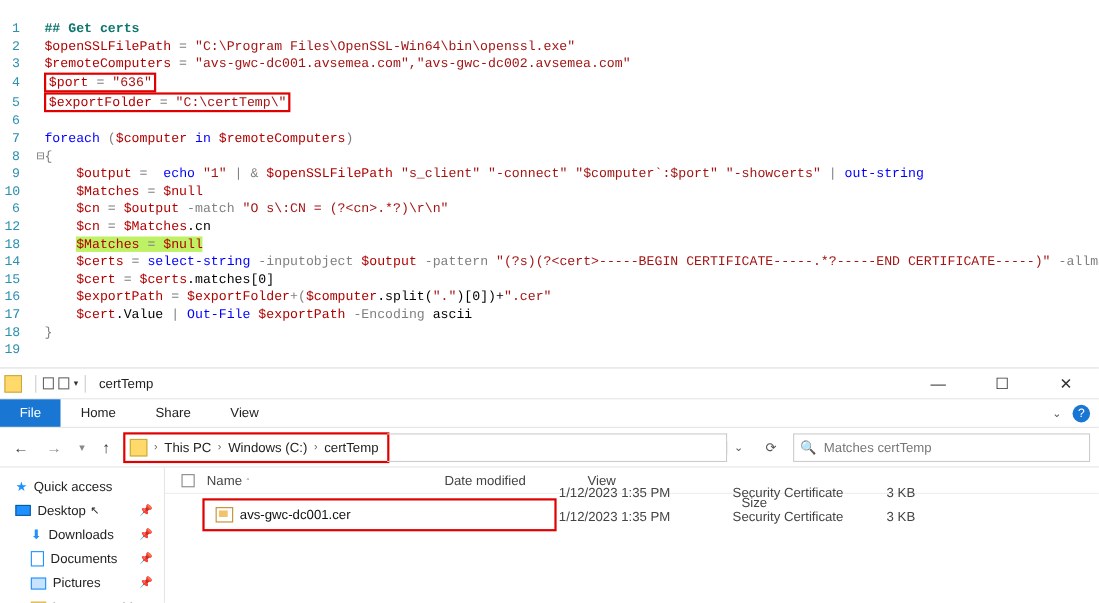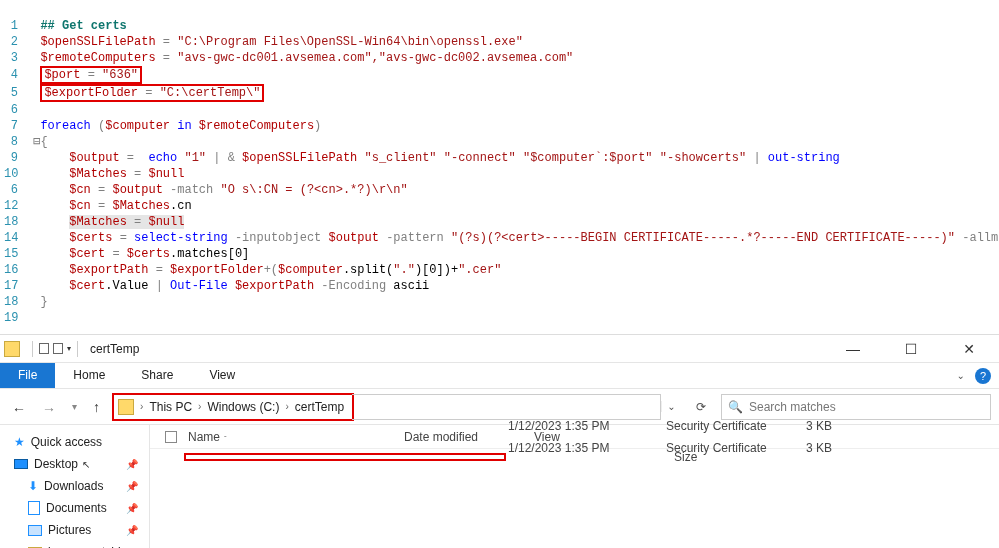--- a/index.html
+++ b/index.html
@@ -6,21 +6,21 @@
   body { font-family: "Segoe UI", Tahoma, sans-serif; font-size: 12px; background: #fff; width: 999px; height: 548px; overflow: hidden; }
   .code-area { font-family: Consolas, "Courier New", monospace; font-size: 12px; line-height: 16px; padding: 2px 0 8px 4px; white-space: pre; }
   .ln { display: inline-block; width: 22px; text-align: right; color: #2b91af; padding-right: 8px; }
   .kw { color: #0000ff; }
   .var { color: #b00000; }
   .str { color: #a31515; }
   .op { color: #808080; }
   .cmt { color: #0f766e; font-weight: bold; }
   .num { color: #000; }
   .red-box { display:inline-block; border: 2px solid #e00000; padding: 0 2px; line-height:14px; }
-  .sel-bg { background: #e5e5e5; }
+  .sel-bg { background: #bef264; }
 
   .explorer { border-top: 1px solid #ddd; }
   .title-bar { display:flex; align-items:center; height:28px; padding:0 6px 0 4px; border-bottom:1px solid #e5e5e5;}
   .tb-icon { width:16px; height:16px; margin-right:6px; background:#ffd96a; border:1px solid #caa93f; }
   .tb-divider { width:1px; height:16px; background:#ccc; margin:0 6px; }
   .tb-updown { width:10px; height:11px; border:1px solid #666; background:#fff; margin-right:4px;}
   .tb-checkdrop{ width:10px; height:11px; border:1px solid #666; background:#fff; margin-right:2px;}
   .tb-chev { font-size:8px; color:#333; margin-left:2px; }
   .title-text { font-size:12px; color:#222; margin-left:6px; }
   .win-ctrls { margin-left:auto; display:flex; gap:22px; padding-right:6px; color:#333; font-size:14px;}
@@ -146,21 +146,21 @@
         <span class="crumb">Windows (C:)</span>
         <span class="crumb-sep">›</span>
         <span class="crumb">certTemp</span>
       </div>
       <div class="addr-rest"></div>
       <div class="addr-dd">⌄</div>
     </div>
     <div class="refresh">⟳</div>
     <div class="search">
       <span class="search-icon">🔍</span>
-      <span>Search matches</span>
+      <span>Matches certTemp</span>
     </div>
   </div>
   <div class="body-split">
     <div class="sidebar">
       <div class="sb-item">
           <span class="ic-star">★</span>
           <span>Quick access</span>
         </div>
       <div class="sb-item" style="">
           <span class="ic-desktop"></span>
@@ -194,20 +194,24 @@
         <div class="chkcell">
             <div class="chkbox"></div>
           </div>
         <div class="col-name"><span>Name</span><span class="sort">ˆ</span></div>
         <div class="col-date">Date modified</div>
         <div class="col-type">View</div>
         <div class="col-size">Size</div>
       </div>
       <div style="position:relative;">
         <div class="files-red">
+          <div class="filerow">
+            <span class="fr-icon"></span>
+            <span class="fname">avs-gwc-dc001.cer</span>
+          </div>
         </div>
         <div class="filevals">
           <div class="valrow">
             <span class="v-date">1/12/2023 1:35 PM</span>
             <span class="v-type">Security Certificate</span>
             <span class="v-size">3 KB</span>
           </div>
           <div class="valrow">
             <span class="v-date">1/12/2023 1:35 PM</span>
             <span class="v-type">Security Certificate</span>

